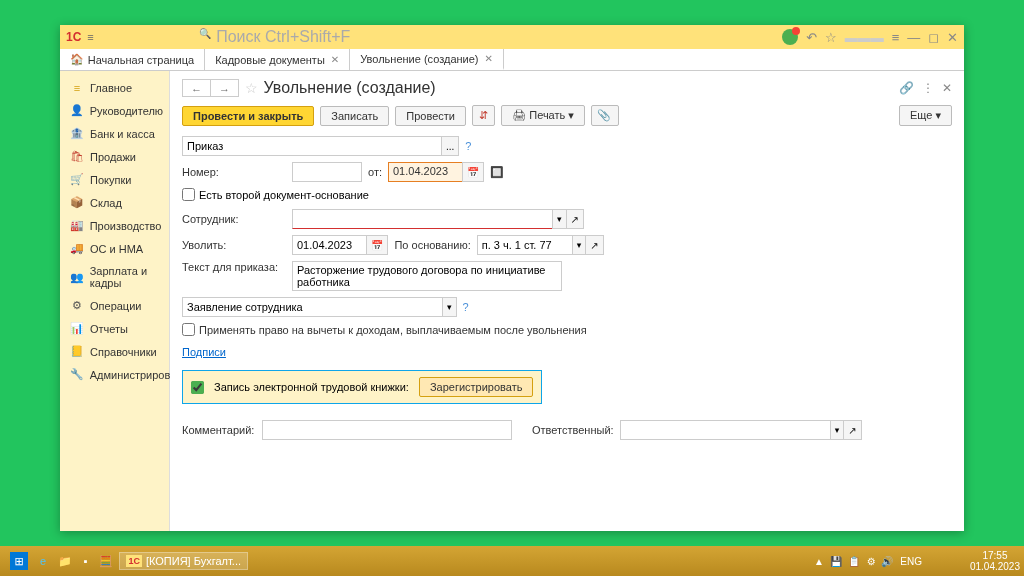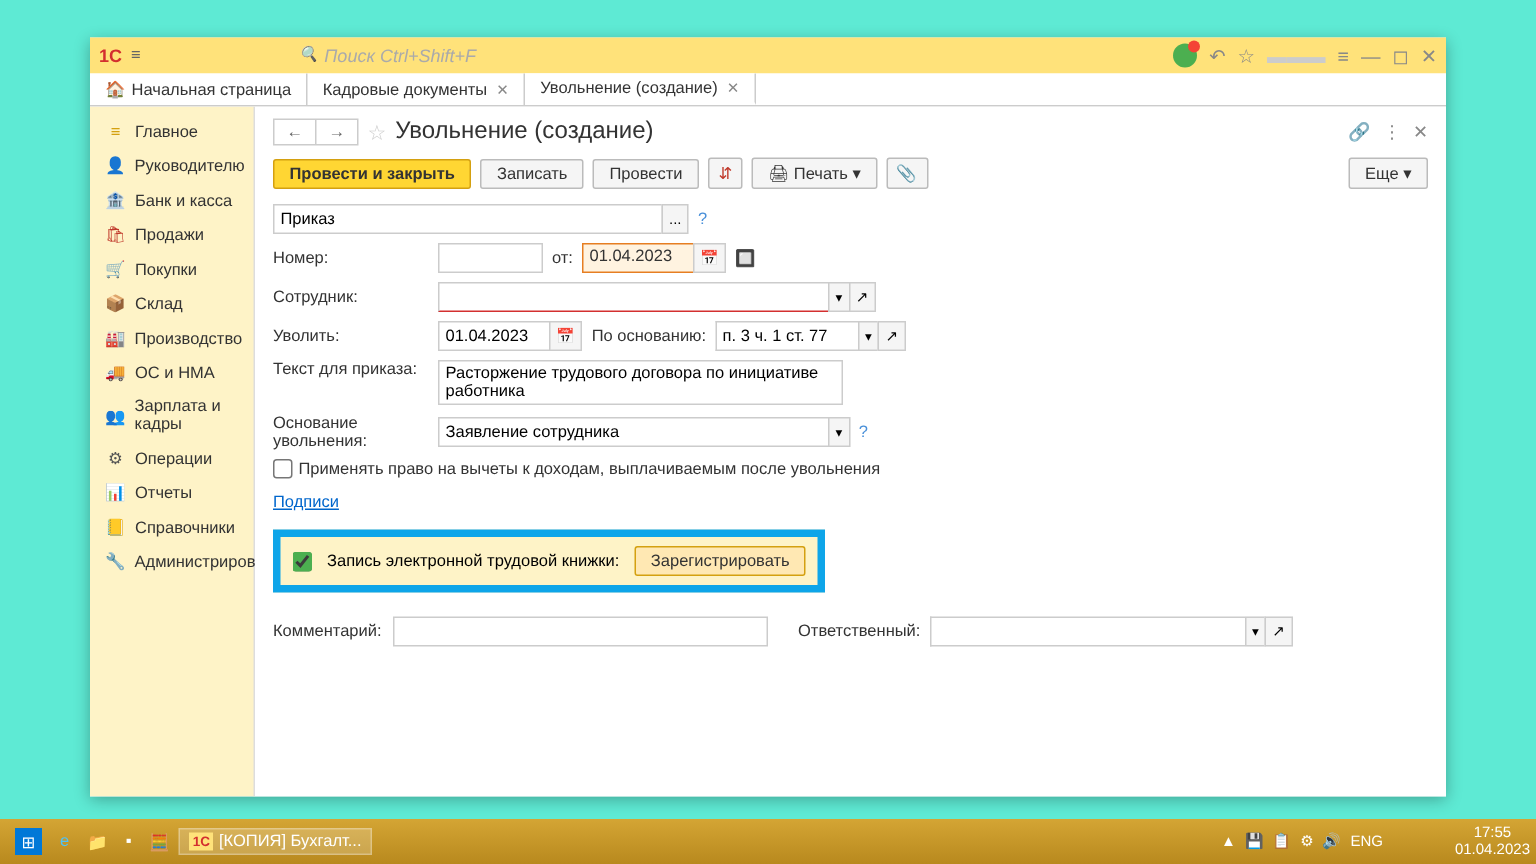--- a/index.html
+++ b/index.html
@@ -1,23 +1,23 @@
 <!DOCTYPE html>
 <html><head>
 <meta charset="utf-8">
 <style>
 * { box-sizing: border-box; margin: 0; padding: 0; font-family: Arial, sans-serif; }
 body { background: #4a5568; display: flex; align-items: center; justify-content: center; height: 100vh; overflow: hidden; }
-.frame { width: 1024px; height: 576px; background: #5eead4; position: relative; }
+.frame { width: 1024px; height: 576px; background: #22c55e; position: relative; }
 .window { position: absolute; left: 60px; top: 25px; right: 60px; bottom: 45px; background: #fff; display: flex; flex-direction: column; box-shadow: 0 2px 10px rgba(0,0,0,0.3); }
 .titlebar { background: #ffe27a; height: 24px; display: flex; align-items: center; padding: 0 6px; font-size: 11px; color: #333; }
 .logo { color: #d32f2f; font-weight: bold; font-size: 12px; margin-right: 6px; }
 .burger { margin-right: 6px; color: #666; cursor: pointer; }
 .title-text { flex: 0 0 auto; color: #555; }
-.search-box { margin-left: 100px; flex: 0 0 200px; display: flex; color: #aaa; font-size: 12px; font-style: italic; }
+.search-box { margin-left: 100px; flex: 0 0 200px; display: flex; color: #aaa; font-size: 16px; }
 .search-box::before { content: "🔍"; margin-right: 4px; font-size: 10px; }
 .title-right { margin-left: auto; display: flex; align-items: center; gap: 8px; }
 .title-right span { color: #888; font-size: 13px; cursor: pointer; }
 .badge-icon { width: 16px; height: 16px; background: #4caf50; border-radius: 50%; position: relative; }
 .badge-icon::after { content: ""; position: absolute; top: -2px; right: -2px; width: 8px; height: 8px; background: #f44336; border-radius: 50%; }
 .tabs { background: #fff; height: 22px; display: flex; align-items: stretch; border-bottom: 1px solid #ccc; font-size: 11px; }
 .tab { padding: 0 10px; display: flex; align-items: center; gap: 4px; border-right: 1px solid #ccc; color: #333; cursor: pointer; }
 .tab.active { background: #fff; border-bottom: 2px solid #fff; position: relative; z-index: 1; }
 .tab .home-icon { color: #555; }
 .tab .close { color: #888; font-size: 10px; margin-left: 2px; }
@@ -41,21 +41,21 @@
 .form-row { display: flex; align-items: center; margin-bottom: 6px; font-size: 11px; color: #333; }
 .form-label { width: 110px; flex-shrink: 0; }
 .input { border: 1px solid #ccc; padding: 2px 4px; font-size: 11px; height: 20px; }
 .input.wide { width: 260px; }
 .input.small { width: 70px; }
 .input.date { width: 75px; }
 .input.highlight { border: 1px solid #e67e22; background: #fff3e0; }
 .dots-btn { border: 1px solid #ccc; padding: 1px 4px; font-size: 10px; background: #f5f5f5; margin-left: -1px; height: 20px; cursor: pointer; }
 .help { color: #4a90d9; margin-left: 6px; cursor: pointer; }
 .checkbox-row { display: flex; align-items: center; gap: 4px; font-size: 11px; margin: 6px 0 8px 110px; }
-.yellow-panel { background: #fef3c7; border: 5px solid #0ea5e9; padding: 6px 8px; display: inline-flex; align-items: center; gap: 10px; font-size: 11px; margin: 6px 0; }
+.yellow-panel { background: #fef3c7; border: 1px solid #0ea5e9; padding: 6px 8px; display: inline-flex; align-items: center; gap: 10px; font-size: 11px; margin: 6px 0; }
 .yellow-panel input[type=checkbox] { accent-color: #4caf50; }
 .link { color: #0066cc; text-decoration: underline; font-size: 11px; cursor: pointer; }
 .select-wrap { display: inline-flex; }
 .select-wrap .input { border-right: none; }
 .dropdown-btn { border: 1px solid #ccc; background: #f5f5f5; padding: 0 4px; font-size: 9px; height: 20px; cursor: pointer; }
 .textarea { border: 1px solid #ccc; padding: 2px 4px; font-size: 11px; width: 270px; height: 30px; resize: none; }
 .taskbar { position: absolute; left: 0; right: 0; bottom: 0; height: 30px; background: linear-gradient(#d4a534, #b8891e); display: flex; align-items: center; padding: 0 4px; }
 .taskbar-item { padding: 2px 6px; display: flex; align-items: center; gap: 4px; font-size: 11px; color: #fff; cursor: pointer; }
 .taskbar-item.active { background: rgba(255,255,255,0.2); border: 1px solid rgba(255,255,255,0.3); }
 .taskbar-right { margin-left: auto; display: flex; align-items: center; gap: 6px; font-size: 10px; color: #fff; }
@@ -191,20 +191,24 @@
 
         <div class="form-row">
           <span class="form-label">Номер:</span>
           <input class="input small" value="" style="">
           <span class="mid-label">от:</span>
           <span class="input date highlight">01.04.2023</span>
           <button class="dots-btn">📅</button>
           <span style="margin-left:6px;color:#aaa">🔲</span>
         </div>
 
+        <div class="checkbox-row" style="margin-left:0">
+          <input type="checkbox" style="">
+          <span>Есть второй документ-основание</span>
+        </div>
 
         <div class="form-row">
           <span class="form-label">Сотрудник:</span>
           <div class="select-wrap">
             <input class="input wide red-underline" value="" style="">
             <button class="dropdown-btn">▾</button>
             <button class="dots-btn">↗</button>
           </div>
         </div>
 
@@ -219,21 +223,20 @@
             <button class="dots-btn">↗</button>
           </div>
         </div>
 
         <div class="form-row" style="align-items:flex-start">
           <span class="form-label">Текст для приказа:</span>
           <textarea class="textarea" style="">Расторжение трудового договора по инициативе работника</textarea>
         </div>
 
         <div class="form-row">
-          <span class="form-label">Основание увольнения:</span>
           <div class="select-wrap">
             <input class="input wide" value="Заявление сотрудника" style="">
             <button class="dropdown-btn">▾</button>
           </div>
           <span class="help">?</span>
         </div>
 
         <div class="form-row">
           <input type="checkbox" style="margin-right: 4px;">
           <span>Применять право на вычеты к доходам, выплачиваемым после увольнения</span>

